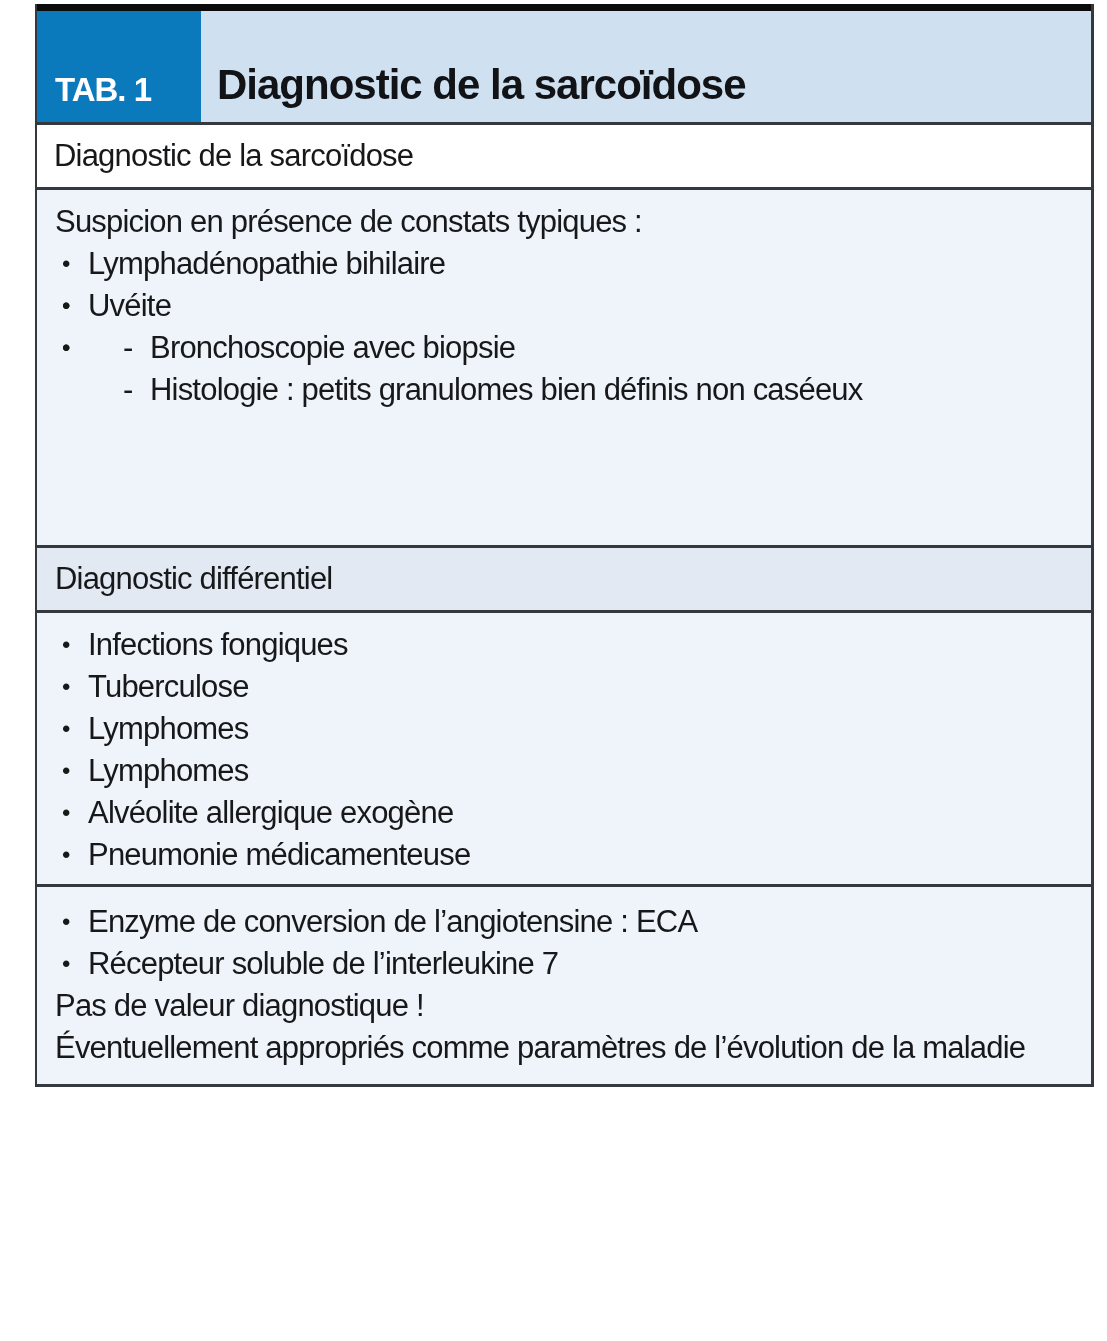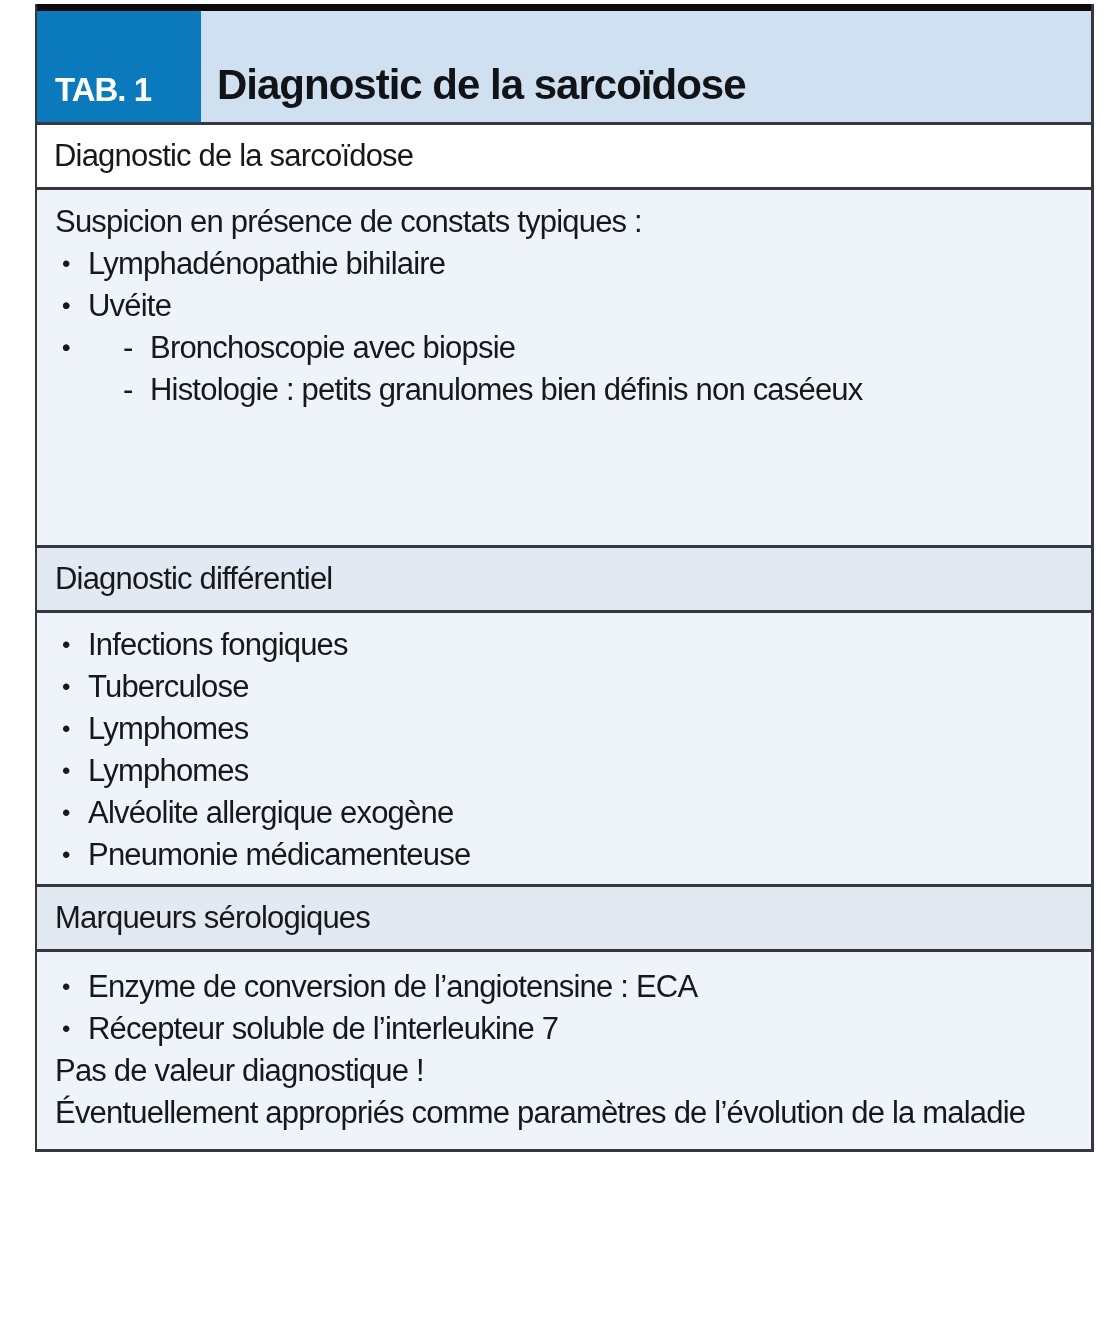--- a/index.html
+++ b/index.html
@@ -186,23 +186,20 @@
       <div class="li b">
         <span class="mk">•</span>
         <span>Alvéolite allergique exogène</span>
       </div>
       <div class="li b">
         <span class="mk">•</span>
         <span>Pneumonie médicamenteuse</span>
       </div>
     </div>
 
-    <div class="hrow">
-      <span>Marqueurs sérologiques</span>
-    </div>
     <div class="section sec-c">
       <div class="li b">
         <span class="mk">•</span>
         <span>Enzyme de conversion de l’angiotensine : ECA</span>
       </div>
       <div class="li b">
         <span class="mk">•</span>
         <span>Récepteur soluble de l’interleukine 7</span>
       </div>
       <div class="li n">

